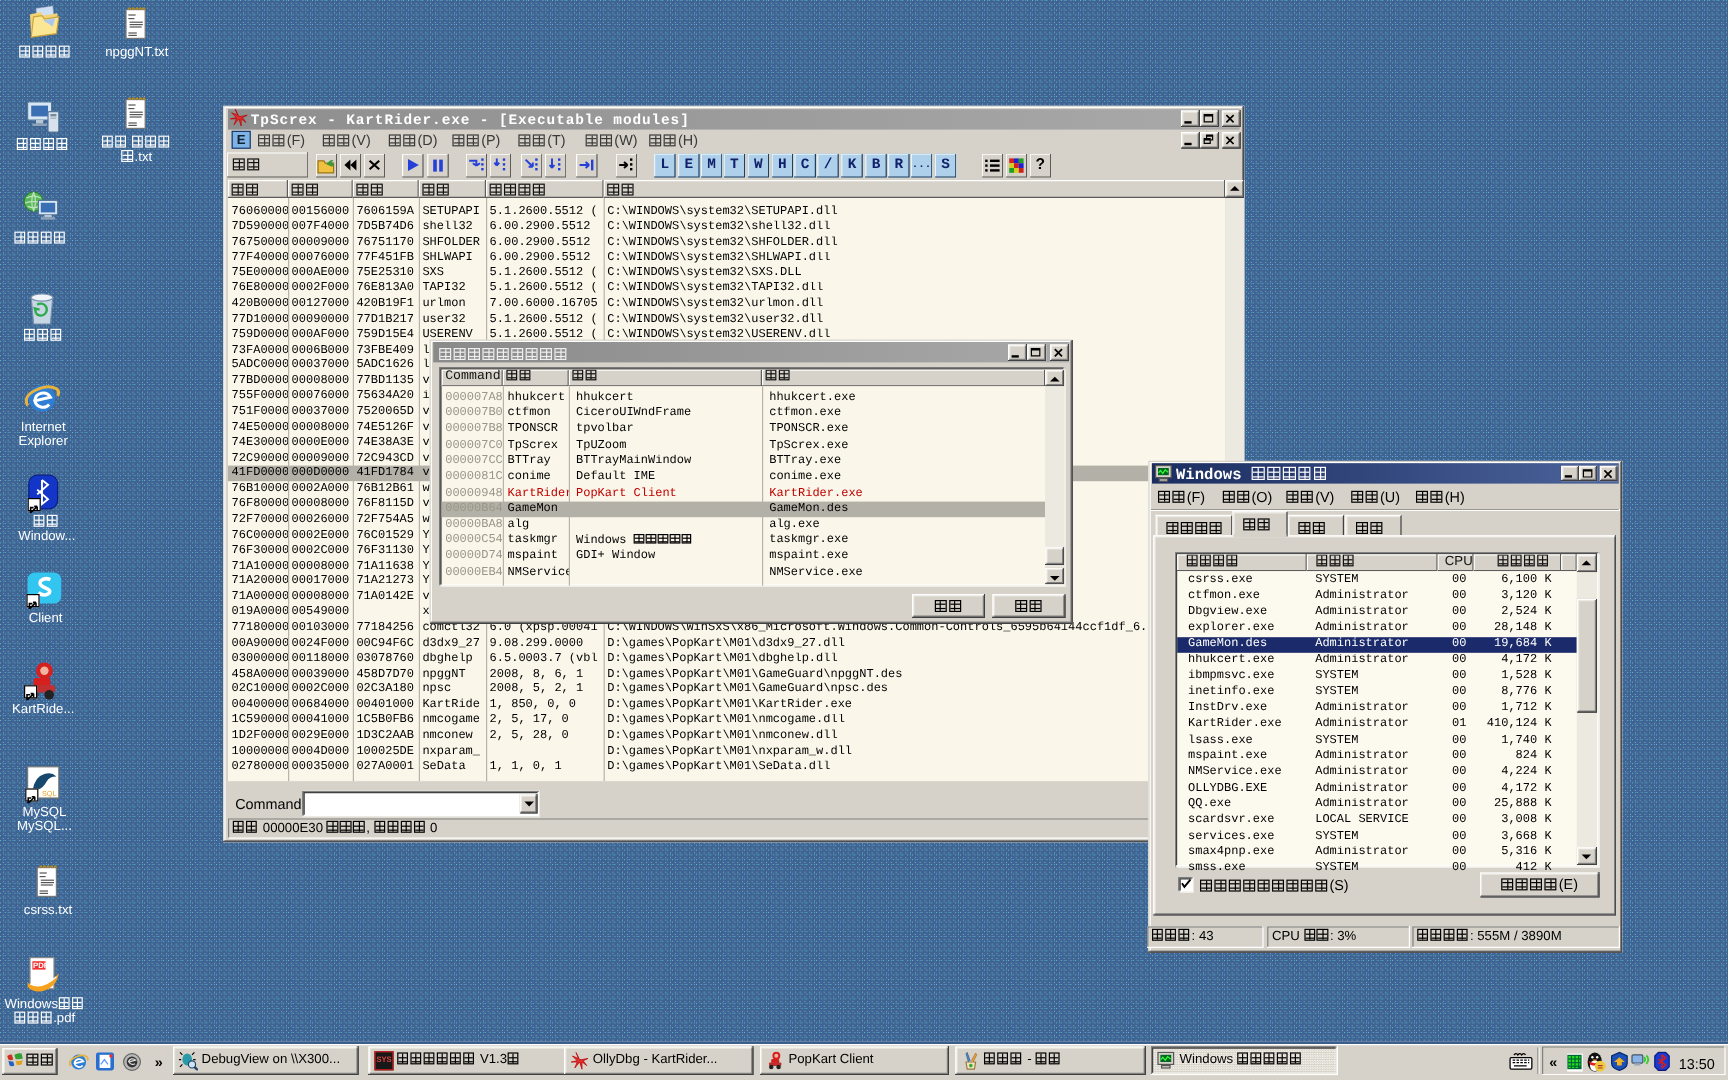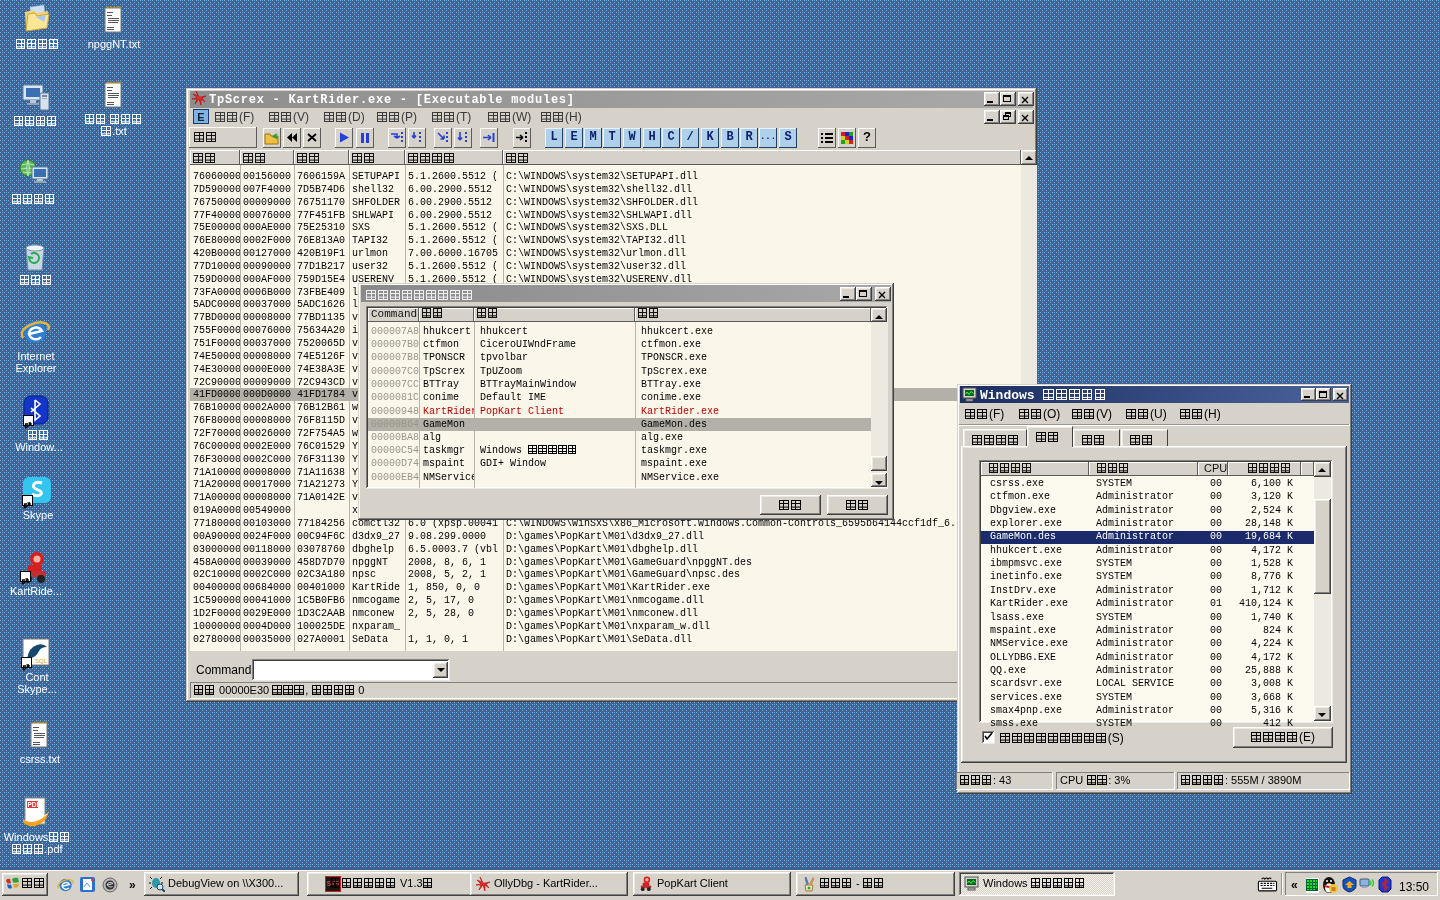--- a/index.html
+++ b/index.html
@@ -151,21 +151,21 @@
 <div class="abs" style="left:22px;top:475px;width:32px;height:32px">
     <div class="abs" style="left:0;top:0"><svg width="32" height="32" viewBox="0 0 32 32">
         <path d="M7 2 h16 a6 6 0 0 1 6 6 v14 a6 6 0 0 1 -6 6 h-16 a6 6 0 0 1 -6 -6 v-14 a6 6 0 0 1 6 -6" fill="#31c5f0"></path>
         <path d="M20 8 q-5 -2 -8 1 q-2 3 2 5 l4 2 q3 2 0 4 q-4 2 -8 -1" stroke="#fff" stroke-width="3" fill="none"></path>
       </svg></div>
     <div class="abs" style="left:0;top:20px;width:11px;height:11px;background:#fff;border:1px solid #000"><svg width="9" height="9">
         <path d="M1.5 7.5 L1.5 3 L4 3 M2 7 L7 2 M7 2 L7 5 M7 2 L4.5 2" stroke="#000" stroke-width="1.3" fill="none"></path>
       </svg></div>
   </div>
 <div class="abs" style="left:0px;top:509px;width:76px;text-align:center;color:#fff;font-size:11px">
-    <div style="line-height:12px">Skype</div>
+    <div style="line-height:12px">Client</div>
   </div>
 <div class="abs" style="left:20px;top:551px;width:32px;height:32px">
     <div class="abs" style="left:0;top:0"><svg width="30" height="34" viewBox="0 0 30 34">
         <circle cx="17" cy="8" r="7" fill="#d62020"></circle>
         <circle cx="17" cy="8" r="3.5" fill="#f0b4a0"></circle>
         <rect x="8" y="14" width="14" height="8" rx="2" fill="#d62020"></rect>
         <rect x="4" y="20" width="22" height="6" rx="2" fill="#c03030"></rect>
         <circle cx="8" cy="28" r="4" fill="#222"></circle>
         <circle cx="21" cy="28" r="4" fill="#222"></circle>
       </svg></div>
@@ -180,22 +180,22 @@
     <div class="abs" style="left:0;top:0"><svg width="30" height="32" viewBox="0 0 30 32">
         <rect x="2" y="2" width="26" height="26" fill="#fff" stroke="#777"></rect>
         <path d="M6 22 Q8 10 16 8 Q22 6 26 10 Q20 10 18 14 Q15 20 10 21 Z" fill="#16486e"></path>
         <text x="14" y="26" font-size="6" fill="#e8a020" font-family="Liberation Sans">SQL</text>
       </svg></div>
     <div class="abs" style="left:0;top:20px;width:11px;height:11px;background:#fff;border:1px solid #000"><svg width="9" height="9">
         <path d="M1.5 7.5 L1.5 3 L4 3 M2 7 L7 2 M7 2 L7 5 M7 2 L4.5 2" stroke="#000" stroke-width="1.3" fill="none"></path>
       </svg></div>
   </div>
 <div class="abs" style="left:-1px;top:671px;width:76px;text-align:center;color:#fff;font-size:11px">
-    <div style="line-height:12px">Cont</div>
-    <div style="line-height:12px">Skype...</div>
+    <div style="line-height:12px">MySQL</div>
+    <div style="line-height:12px">MySQL...</div>
   </div>
 <div class="abs" style="left:24px;top:719px;width:32px;height:32px"><svg width="30" height="30" viewBox="0 0 30 30">
       <rect x="7" y="4" width="16" height="24" fill="#fff" stroke="#777"></rect>
       <g stroke="#c8920a" fill="none">
         <path d="M9 4 q1 -3 2 0"></path>
         <path d="M12 4 q1 -3 2 0"></path>
         <path d="M15 4 q1 -3 2 0"></path>
         <path d="M18 4 q1 -3 2 0"></path>
         <path d="M21 4 q1 -3 2 0"></path>
       </g>
@@ -572,21 +572,21 @@
       <circle cx="8" cy="8" r="4.5" fill="#333"></circle>
       <path d="M5 8 a3.5 3.5 0 0 1 6 -1.5 l-5.5 1.5 a3.5 3.5 0 0 0 5 1.5" stroke="#ddd" fill="none"></path>
     </svg></div>
 <div class="abs" style="left:129px;top:878px;width:12px;height:14px;font-weight:bold;font-size:12px">»</div>
 <div class="abs out2 t" style="left:144px;top:872px;width:155px;height:24px;background:#d6d2c9;font-size:11px;padding:5px 2px 0 24px;overflow:hidden;white-space:nowrap"><div class="abs" style="left:5px;top:4px;width:16px;height:16px"><svg width="16" height="16" viewBox="0 0 16 16">
         <ellipse cx="7" cy="7" rx="4" ry="5" fill="#2a9aa8"></ellipse>
         <path d="M3 3 L1 1 M11 3 L13 1 M2 7 L0 7 M12 7 L14 7 M3 11 L1 13 M11 11 L13 13" stroke="#000"></path>
         <circle cx="11" cy="11" r="3" fill="#cfe4f2" stroke="#246"></circle>
         <path d="M13 13 L16 16" stroke="#246" stroke-width="2"></path>
       </svg></div>DebugView on \\X300...</div>
-<div class="abs out2 t" style="left:307px;top:872px;width:169px;height:24px;background:#d6d2c9;font-size:11px;padding:5px 2px 0 24px;overflow:hidden;white-space:nowrap"><div class="abs" style="left:18px;top:4px;width:16px;height:16px">
+<div class="abs out2 t" style="left:307px;top:872px;width:169px;height:24px;background:#d6d2c9;font-size:11px;padding:5px 2px 0 24px;overflow:hidden;white-space:nowrap"><div class="abs" style="left:5px;top:4px;width:16px;height:16px">
       <div style="width:16px;height:16px;background:#181818;border:1px solid #d02020;color:#d04040;font-size:7px;font-weight:bold;text-align:center;line-height:14px;font-family:Liberation Mono">SYS</div>
     </div><i class="g"></i><i class="g"></i><i class="g"></i><i class="g"></i><i class="g"></i><i class="g"></i> V1.3<i class="g"></i></div>
 <div class="abs out2 t" style="left:470px;top:872px;width:158px;height:24px;background:#d6d2c9;font-size:11px;padding:5px 2px 0 24px;overflow:hidden;white-space:nowrap"><div class="abs" style="left:5px;top:4px;width:16px;height:16px"><svg width="16" height="16" viewBox="0 0 16 16">
         <path d="M8 7 L5 1 L7 6 L2 4 L6 8 L1 9 L6 9 L4 14 L8 9 L10 15 L10 9 L14 12 L11 8 L15 6 L10 7 Z" fill="#e03030" stroke="#b00" stroke-width="0.6"></path>
       </svg></div>OllyDbg - KartRider...</div>
 <div class="abs out2 t" style="left:633px;top:872px;width:158px;height:24px;background:#d6d2c9;font-size:11px;padding:5px 2px 0 24px;overflow:hidden;white-space:nowrap"><div class="abs" style="left:5px;top:4px;width:16px;height:16px"><svg width="16" height="16" viewBox="0 0 30 34">
         <circle cx="17" cy="8" r="7" fill="#d62020"></circle>
         <circle cx="17" cy="8" r="3.5" fill="#f0b4a0"></circle>
         <rect x="8" y="14" width="14" height="8" rx="2" fill="#d62020"></rect>
         <rect x="4" y="20" width="22" height="6" rx="2" fill="#c03030"></rect>

